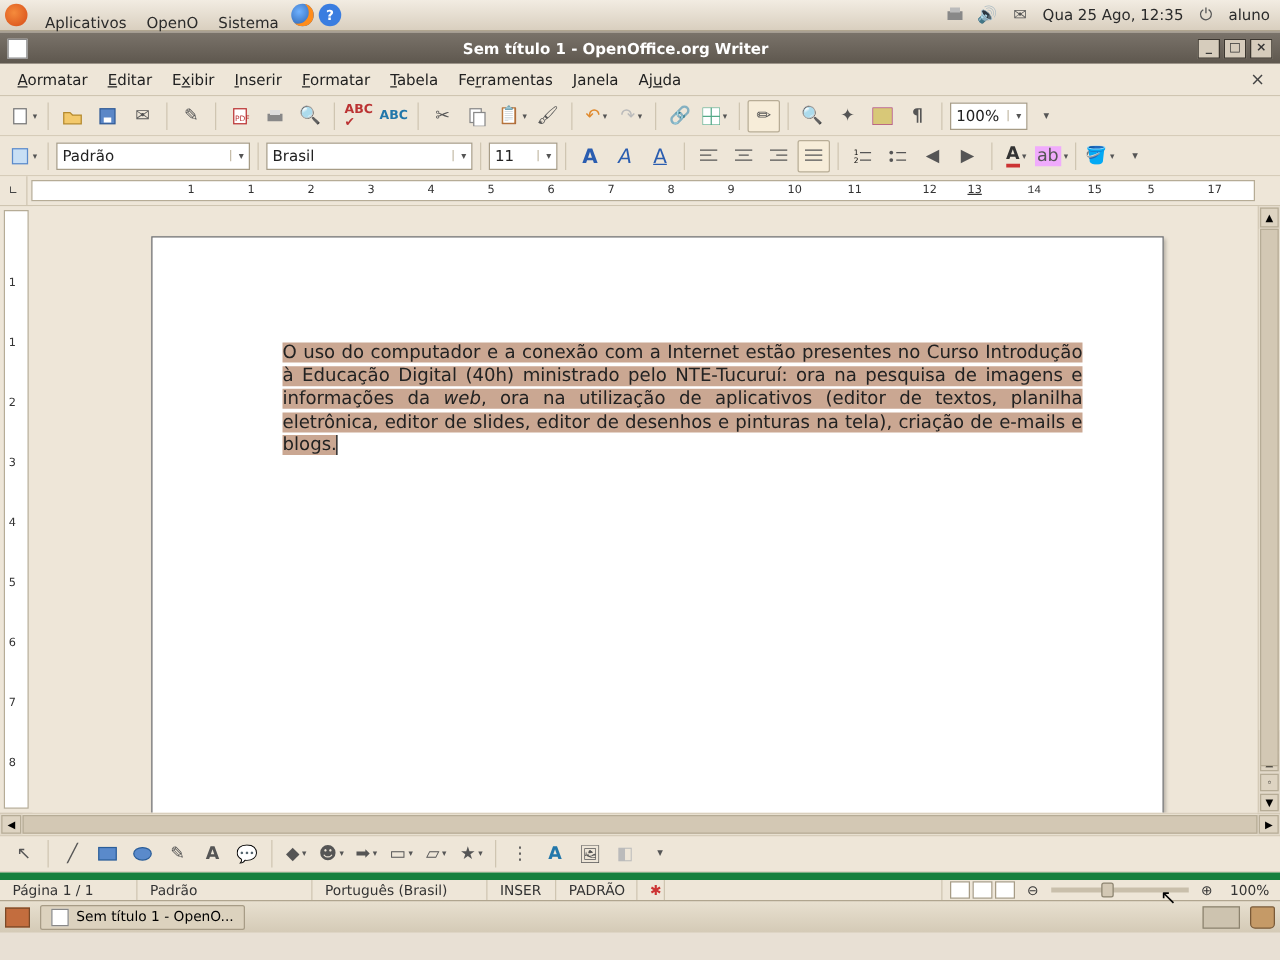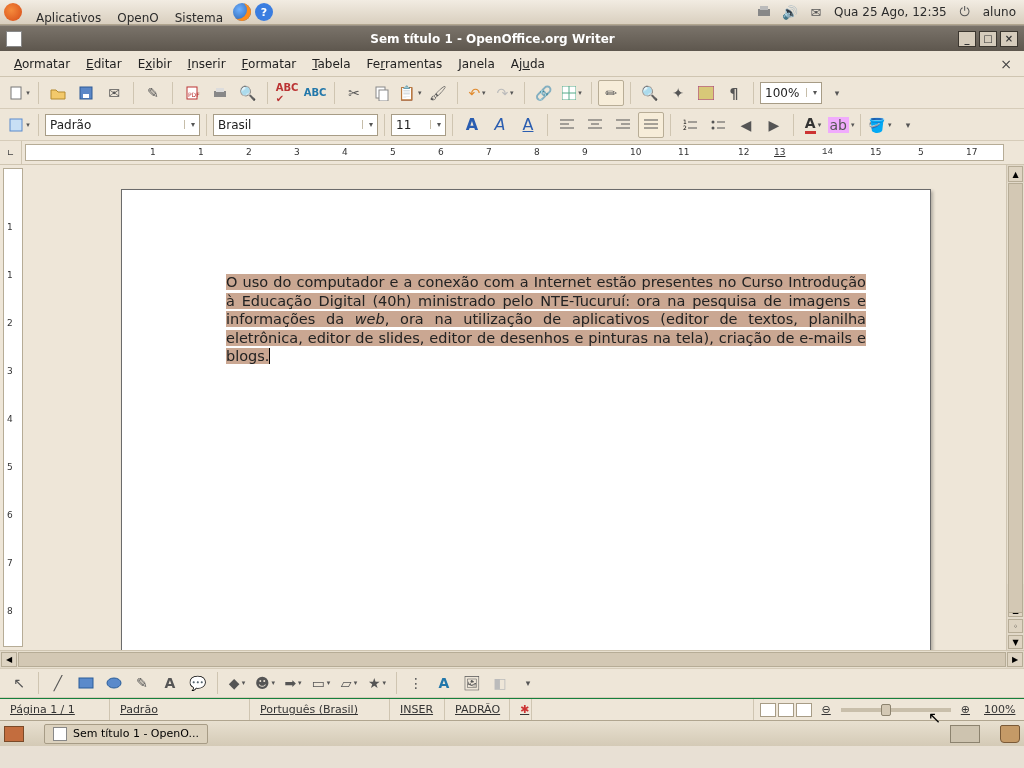--- a/index.html
+++ b/index.html
@@ -64,30 +64,30 @@
 
 .hscroll { height: 18px; background: #e2d9c9; display: flex; border-top: 1px solid #cfc5b1; }
 .hscroll .sbtn { width: 16px; background: #ded4c2; border: 1px solid #b6ac96; margin: 1px; font-size: 8px; display: flex; align-items: center; justify-content: center; cursor: pointer; }
 .hscroll .track { flex: 1; background: #e8e0d0; position: relative; }
 .hscroll .thumb { position: absolute; top: 1px; bottom: 1px; left: 0; right: 0; background: #d3c8b4; border: 1px solid #b6ac96; }
 
 
 .drawbar { height: 30px; background: #eee6d8; display: flex; align-items: center; padding: 0 6px; gap: 2px; border-top: 1px solid #d6ccb9; border-bottom: 1px solid #d6ccb9; }
 
 
-.statusbar { height: 22px; background: #eee6d8; display: flex; align-items: center; font-size: 11px; color: #333; border-top: 1px solid #15803d; text-decoration: underline; }
+.statusbar { height: 22px; background: #eee6d8; display: flex; align-items: center; font-size: 11px; color: #333; border-top: 6px solid #15803d; }
 .statusbar .cell { padding: 0 10px; border-right: 1px solid #cfc5b1; height: 100%; display: flex; align-items: center; }
 .statusbar .fill { flex: 1; }
 .statusbar .viewbtns { display: flex; gap: 2px; padding: 0 6px; }
 .statusbar .vb { width: 16px; height: 14px; border: 1px solid #a79c86; background: #fff; cursor: pointer; }
 .statusbar .zslider { width: 110px; height: 4px; background: #c9bfab; position: relative; margin: 0 6px; }
 .statusbar .zslider .h { position: absolute; top: -4px; left: 40px; width: 10px; height: 12px; background: #d3c8b4; border: 1px solid #8c836f; border-radius: 2px; }
 
 
-.gnome-bottom { height: 26px; background: linear-gradient(#e8e0d0,#d4cab6); border-top: 1px solid #b0a58f; display: flex; align-items: center; padding: 0 4px; gap: 20px; }
+.gnome-bottom { height: 26px; background: linear-gradient(#e8e0d0,#d4cab6); border-top: 1px solid #b0a58f; display: flex; align-items: center; padding: 0 4px; gap: 8px; }
 .gnome-bottom .desktop { width: 20px; height: 16px; background: #c36d3e; border: 1px solid #7a4a28; cursor: pointer; }
 .gnome-bottom .task { height: 20px; padding: 0 8px; background: #dcd2be; border: 1px solid #a79c86; display: flex; align-items: center; gap: 6px; cursor: pointer; font-size: 11px; border-radius: 2px; }
 .gnome-bottom .task .ic { width: 14px; height: 14px; background: #fff; border: 1px solid #888; }
 .gnome-bottom .spacer { flex: 1; }
 .gnome-bottom .ws { width: 30px; height: 18px; border: 1px solid #8c836f; background: #cdc3af; cursor: pointer; }
 .gnome-bottom .trash { width: 20px; height: 18px; background: #c59a67; border: 1px solid #7a5a38; border-radius: 2px 2px 4px 4px; cursor: pointer; }
 
 .mouse-cursor { position: fixed; left: 928px; top: 708px; font-size: 16px; color: #000; pointer-events: none; }
 
 svg { display: block; }

